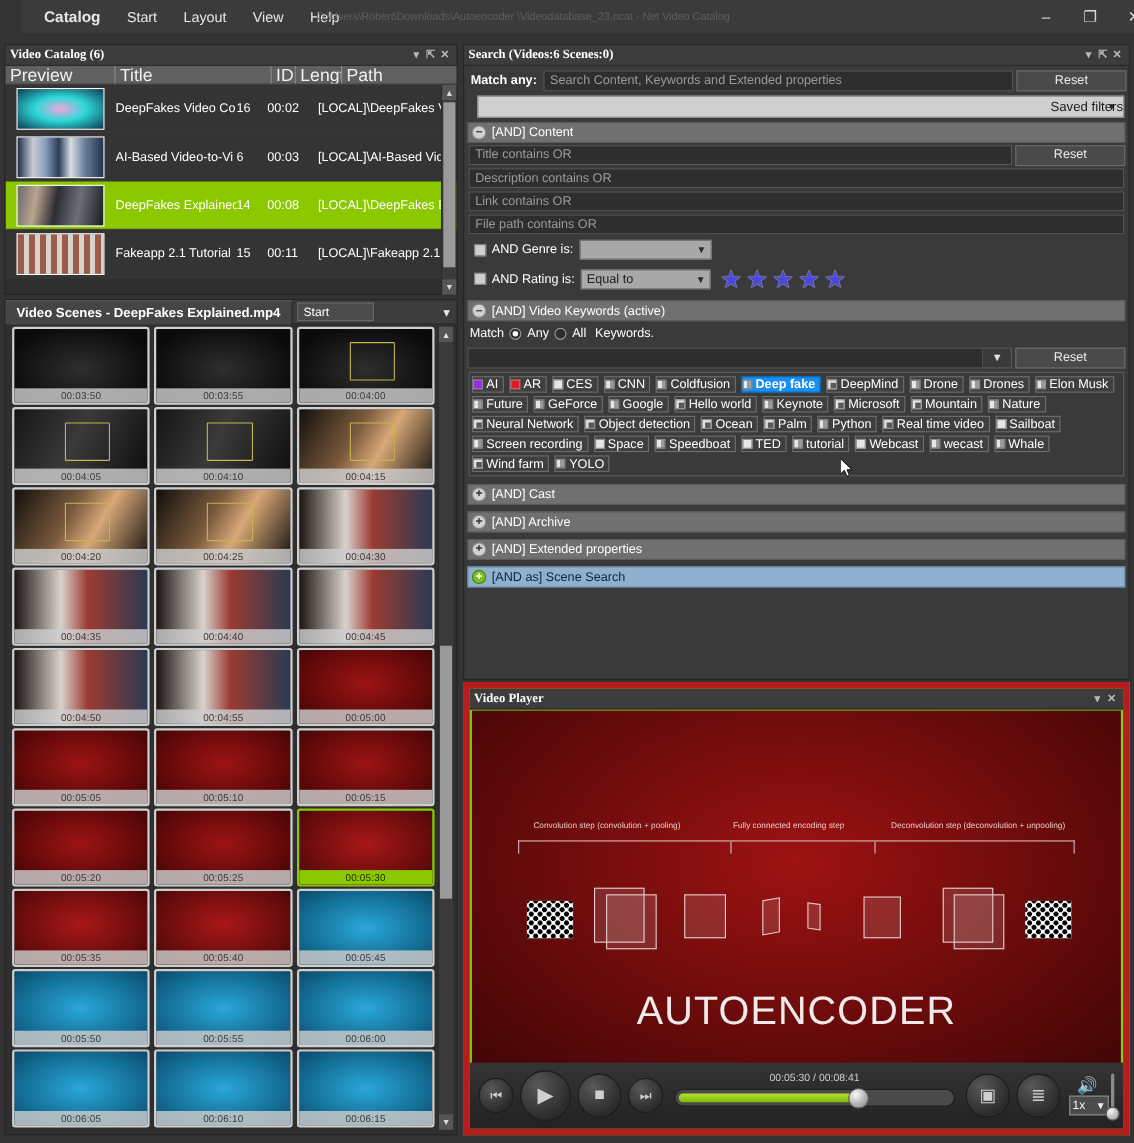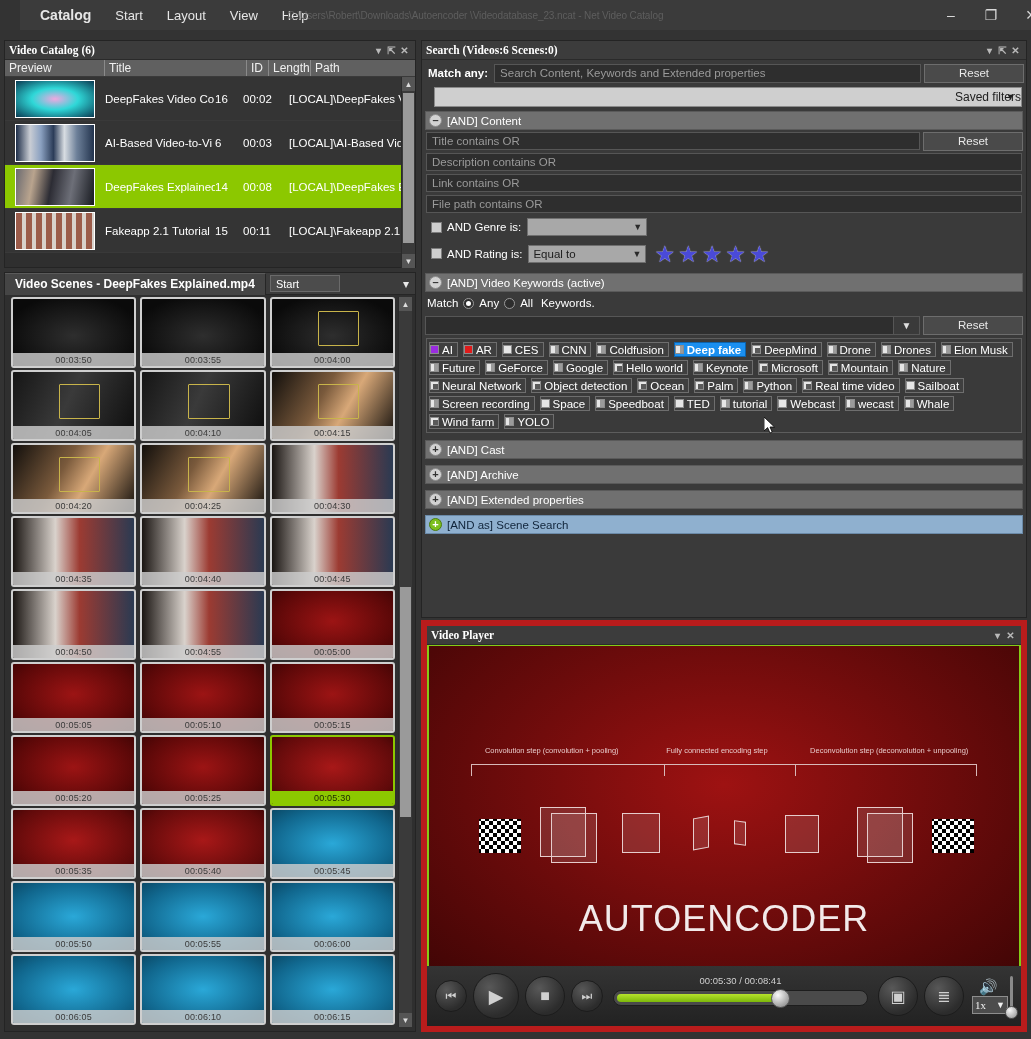--- a/index.html
+++ b/index.html
@@ -46,21 +46,21 @@
   
   .catalog {
     position: absolute; left: 4px; top: 40px; width: 412px; height: 228px;
     background: #2f2f2f; border: 1px solid #242424;
   }
   .cat-grid-head {
     display: flex; height: 17px; background: #606060;
     border-bottom: 1px solid #3a3a3a;
   }
   .cat-grid-head div {
-    font-size: 12px; color: #f0f0f0; padding: 1px 4px;
+    font-size: 16px; color: #f0f0f0; padding: 1px 4px;
     border-right: 1px solid #8a8a8a; overflow: hidden; white-space: nowrap;
   }
   .col-prev { width: 100px; }
   .col-title { width: 142px; }
   .col-id { width: 22px; }
   .col-len { width: 42px; }
   .col-path { width: 96px; border-right: none !important; }
   .cat-rows { position: relative; height: 191px; overflow: hidden; }
   .cat-row {
     display: flex; align-items: center; height: 44px;
@@ -288,21 +288,21 @@
     position: absolute; left: 3px; top: 3px; bottom: 3px; width: 63%;
     background: linear-gradient(180deg,#b6e22c,#7cb80a); border-radius: 6px;
   }
   .seek .knob {
     position: absolute; left: 62%; top: -2px; width: 19px; height: 19px; border-radius: 50%;
     background: radial-gradient(circle at 35% 30%, #fafafa, #9a9a9a 75%); border: 1px solid #5a5a5a;
   }
   .speed {
     width: 36px; height: 18px; background: #4c4c4c; border: 1px solid #8d8d8d;
     color: #f0f0f0; font-size: 11px; display: flex; align-items: center;
-    justify-content: space-between; padding: 0 2px; margin-left: 2px; font-family: Liberation Serif, serif;
+    justify-content: space-between; padding: 0 2px; margin-left: 2px;
   }
   .volcol { display: flex; flex-direction: column; align-items: center; margin-left: 2px; }
   .volslider {
     width: 3px; height: 40px; background: #8a8a8a; border-radius: 2px; position: relative;
   }
   .volslider .vk {
     position: absolute; bottom: -3px; left: -5px; width: 13px; height: 13px;
     border-radius: 50%; background: radial-gradient(circle at 35% 30%,#f5f5f5,#8e8e8e); border: 1px solid #555;
   }
 </style>

